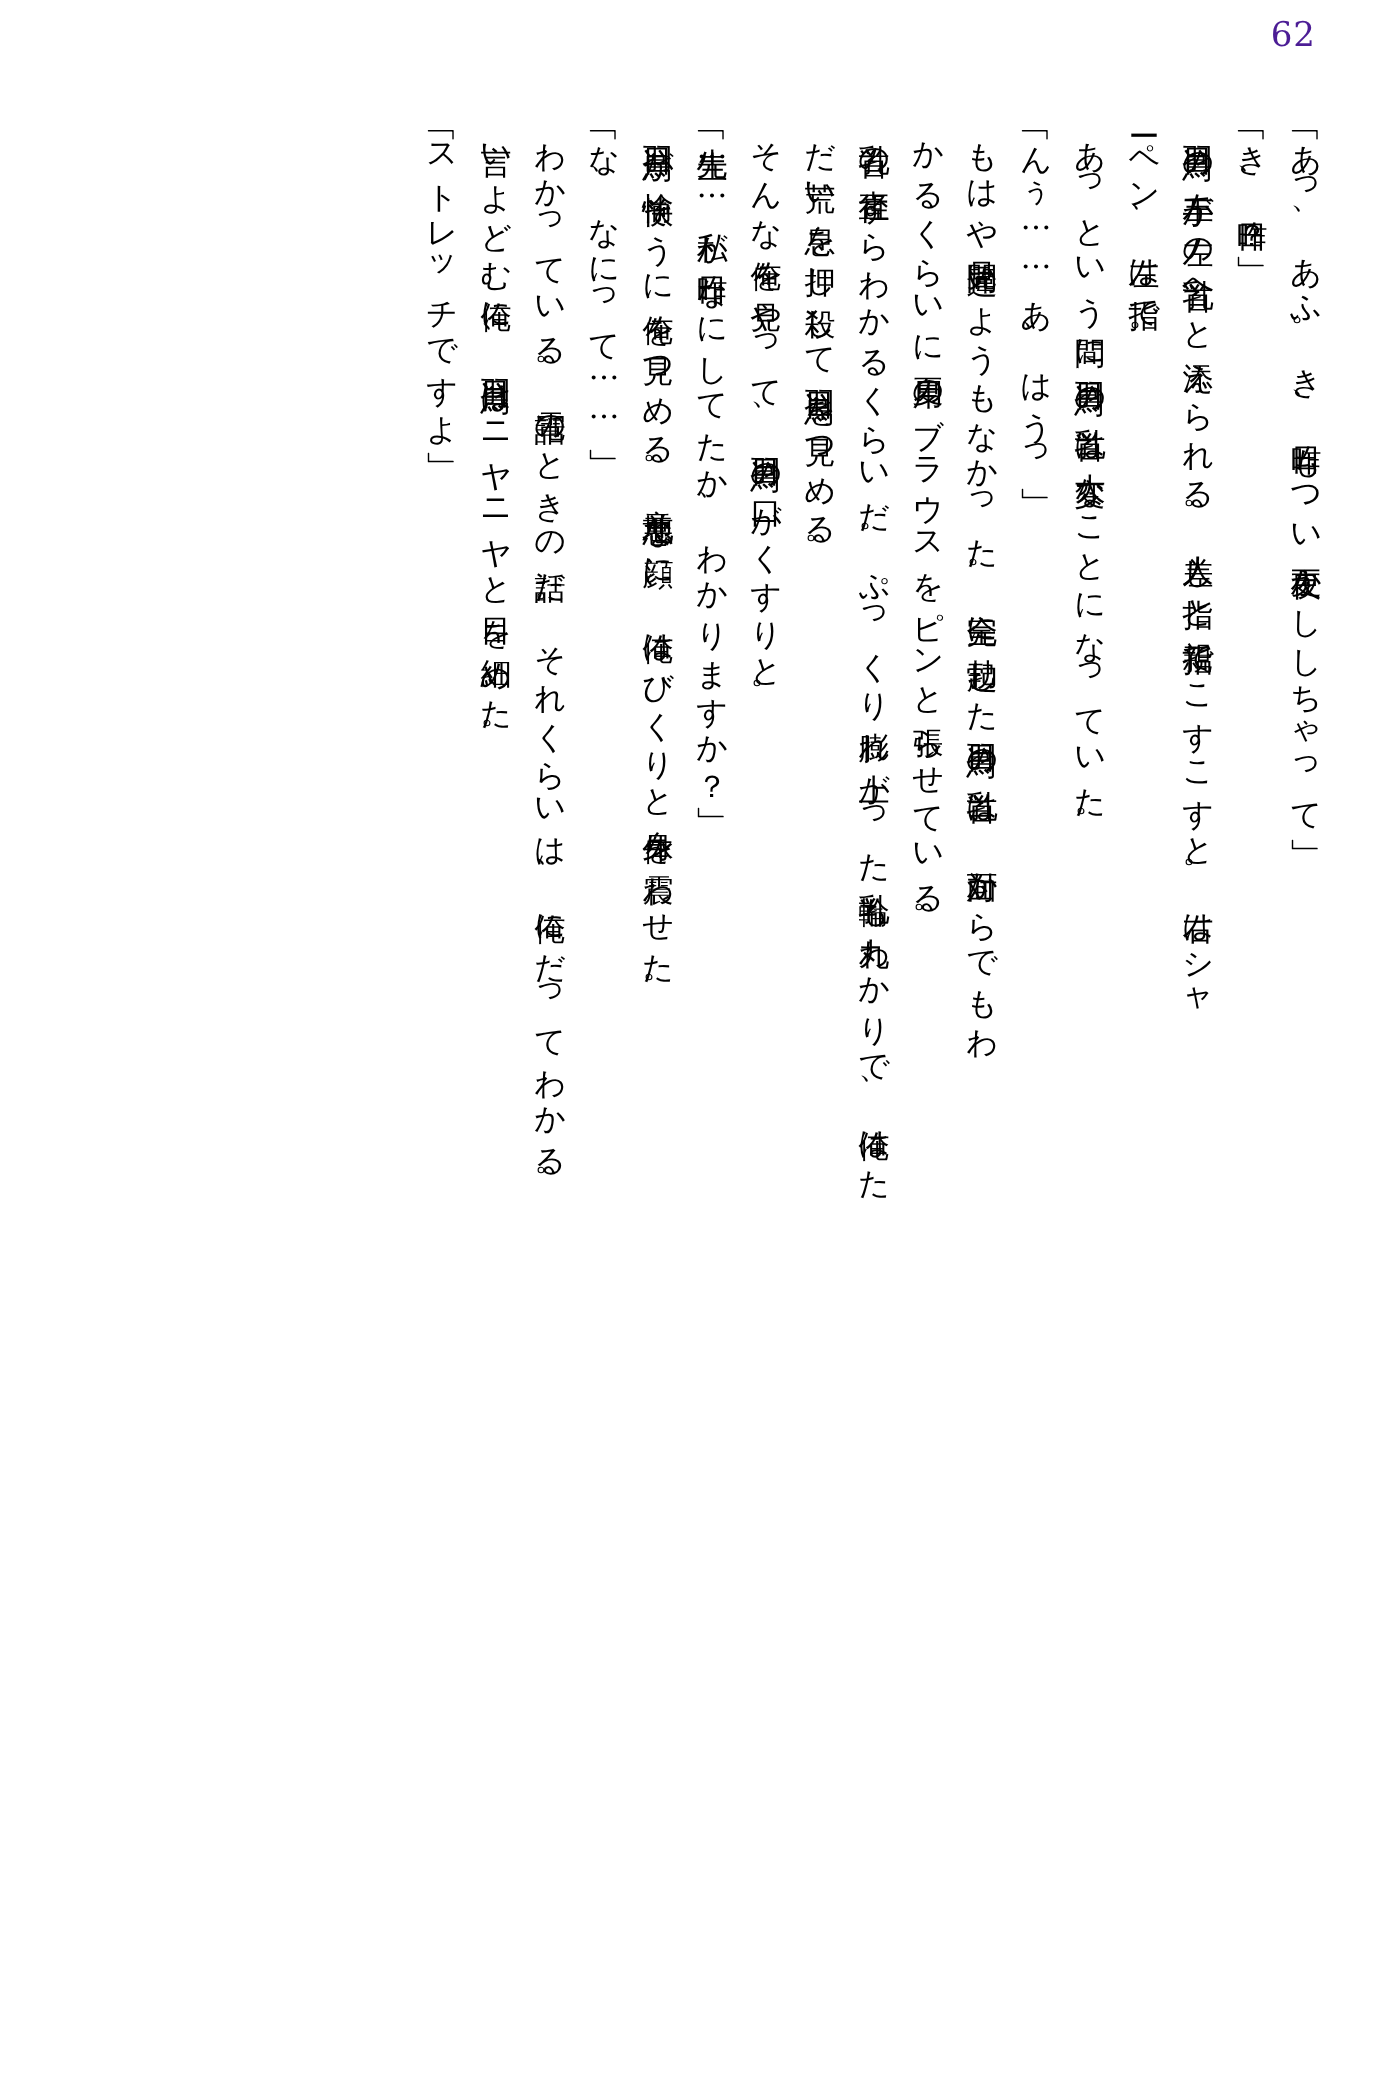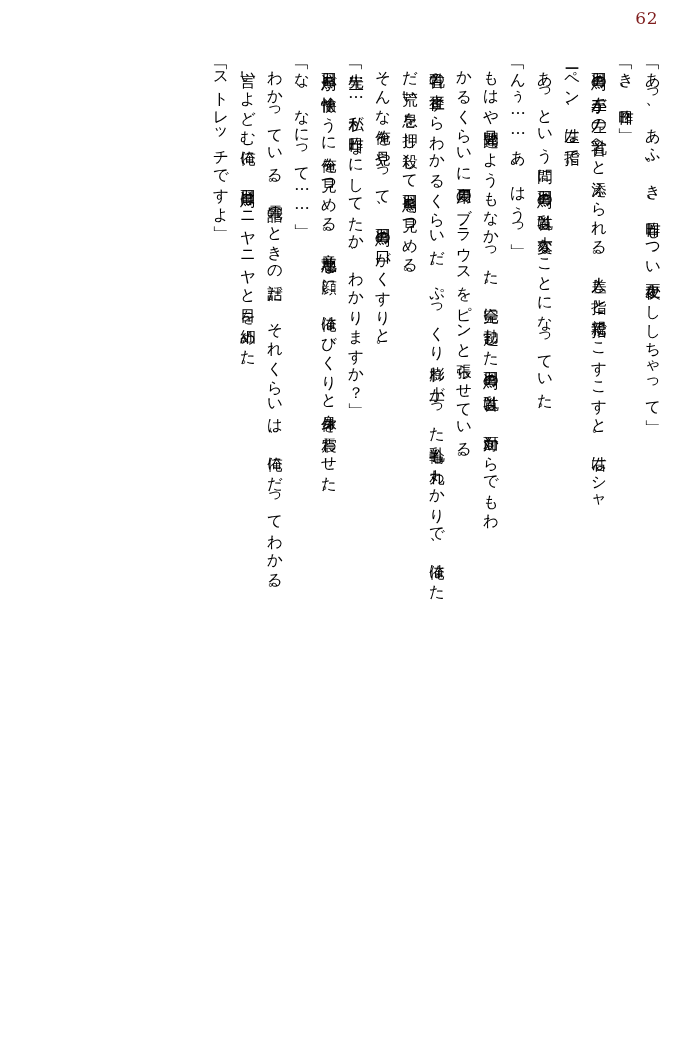--- a/index.html
+++ b/index.html
@@ -23,21 +23,21 @@
   }
 
   
   .page-number {
     position: absolute;
     top: 8px;
     right: 42px;
     font-size: 17px;
     letter-spacing: 0.5px;
     font-family: "DejaVu Serif", "Liberation Serif", serif;
-    color: #7f1d1d;
+    color: #4c1d95;
   }
 
   
   .text-body {
     position: absolute;
     top: 60px;
     right: 40px;
     left: 40px;
     bottom: 40px;
     display: flex;

